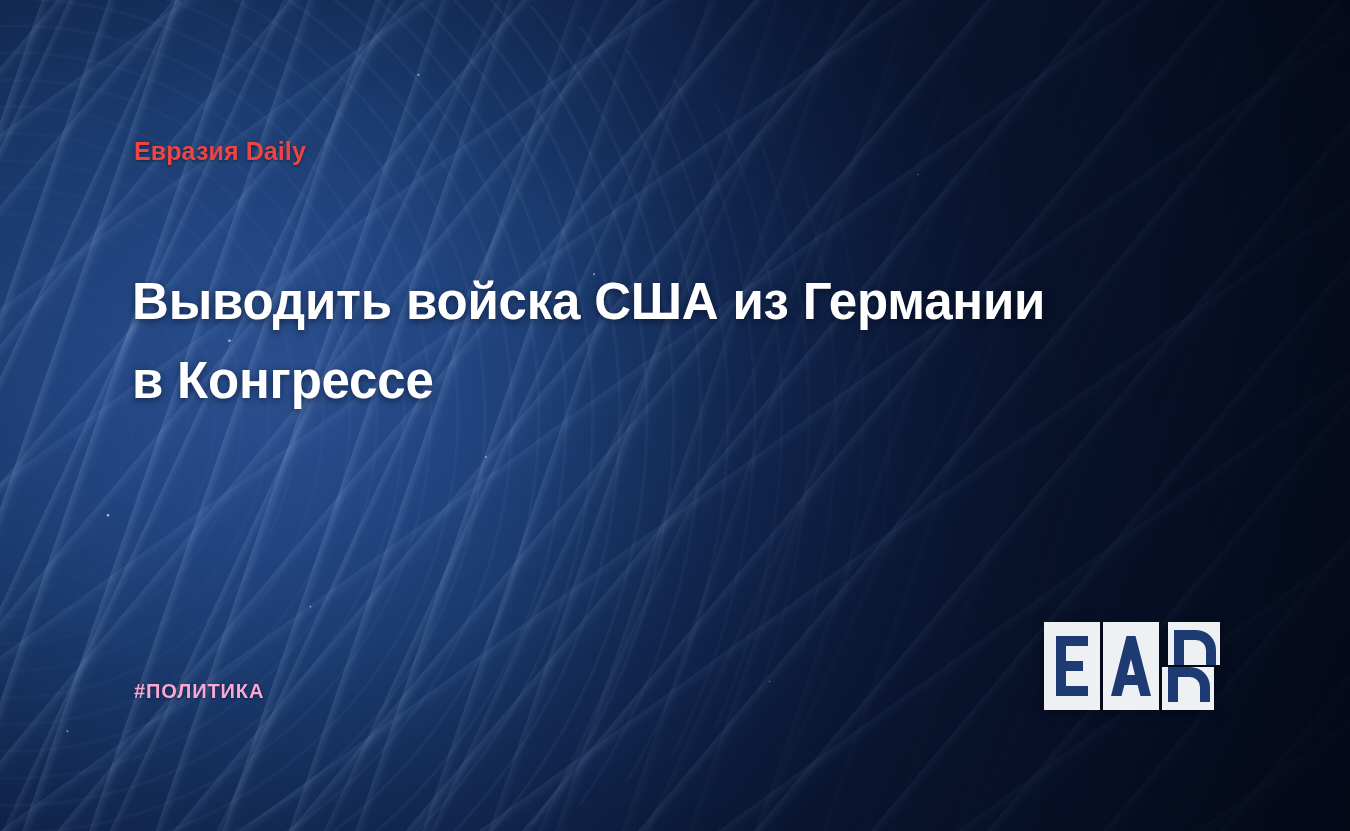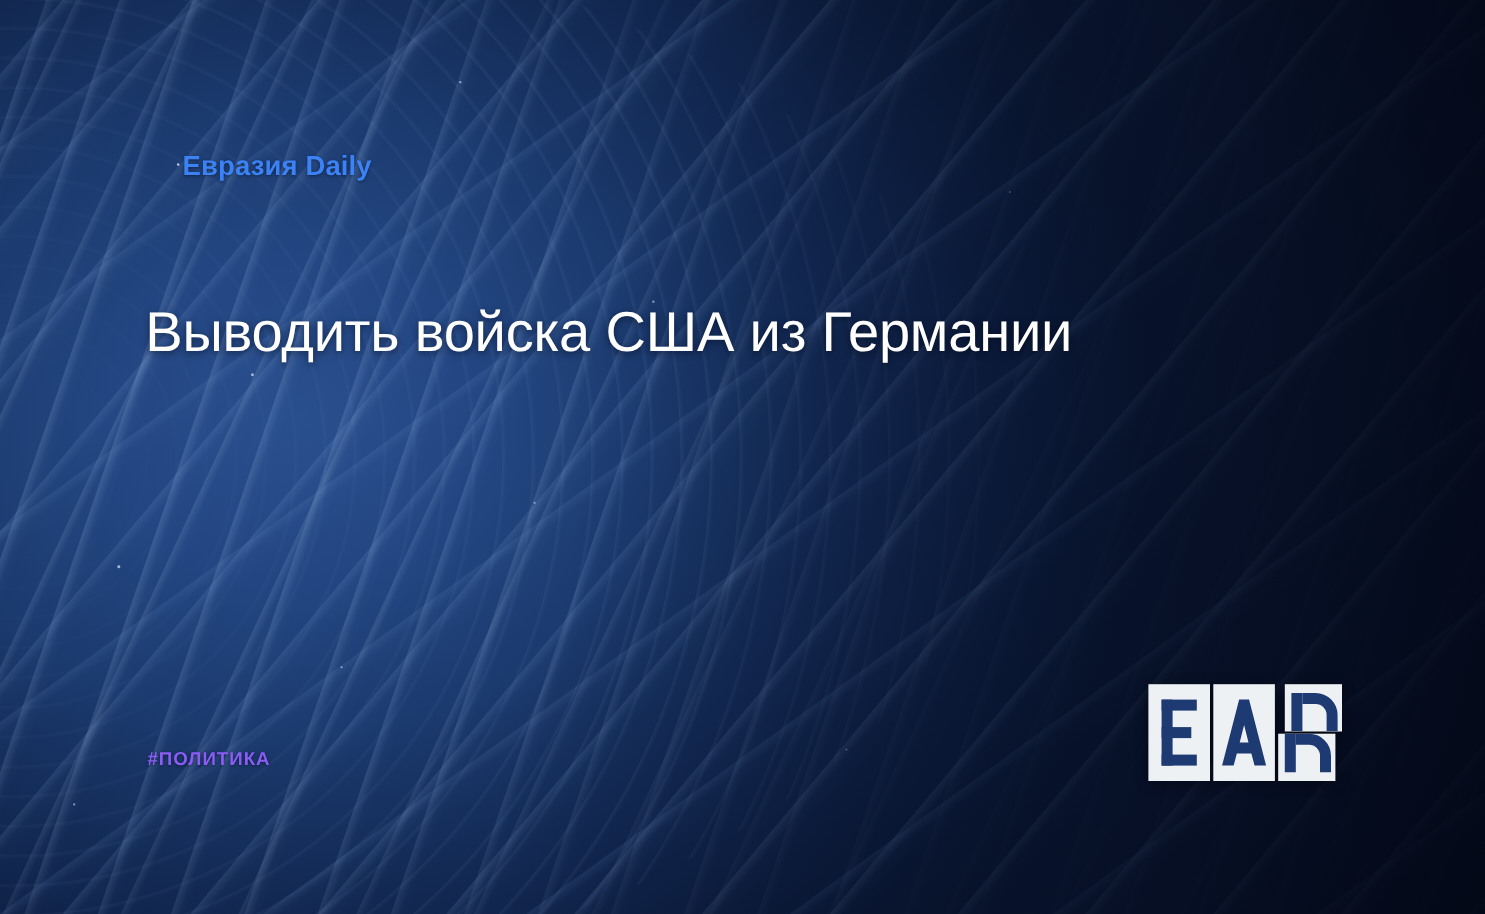--- a/index.html
+++ b/index.html
@@ -153,52 +153,51 @@
     z-index: 5;
   }
 
   .brand {
     position: absolute;
     left: 134px;
     top: 137px;
     font-size: 25px;
     font-weight: 700;
     letter-spacing: .1px;
-    color: #3b82f6;
+    color: #ef4444;
     text-shadow: 0 1px 3px rgba(0,0,0,.45);
     white-space: nowrap;
-    margin-left: 32px;
   }
 
   .headline {
     position: absolute;
     left: 132px;
     top: 262px;
     width: 1010px;
     margin: 0;
     font-size: 51px;
     line-height: 79px;
-    font-weight: 400;
+    font-weight: 700;
     color: #ffffff;
     letter-spacing: -0.2px;
     text-shadow: 0 2px 7px rgba(2,8,24,.55);
   }
   .headline .hl-line {
     display: block;
     white-space: nowrap;
   }
 
   .hashtag {
     position: absolute;
     left: 134px;
     top: 680px;
-    font-size: 17px;
+    font-size: 20px;
     font-weight: 700;
     letter-spacing: .9px;
-    color: #8b5cf6;
+    color: #f9a8d4;
     text-shadow: 0 1px 3px rgba(0,0,0,.45);
     white-space: nowrap;
   }
 
   
   .logo {
     position: absolute;
     left: 1044px;
     top: 622px;
     width: 176px;
@@ -263,20 +262,21 @@
   <div class="stars"></div>
   <div class="bg-dark-right"></div>
   <div class="bg-vignette"></div>
 
   <div class="content">
 
     <div class="brand">Евразия Daily</div>
 
     <h1 class="headline">
       <span class="hl-line">Выводить войска США из Германии</span>
+      <span class="hl-line">в Конгрессе</span>
     </h1>
 
     <div class="hashtag">#ПОЛИТИКА</div>
 
     <div class="logo">
 
       <div class="tile">
         <svg viewBox="0 0 56 88" xmlns="http://www.w3.org/2000/svg" aria-hidden="true">
           <g fill="#1d3a73">
             <rect x="12" y="14" width="10" height="60"></rect>

